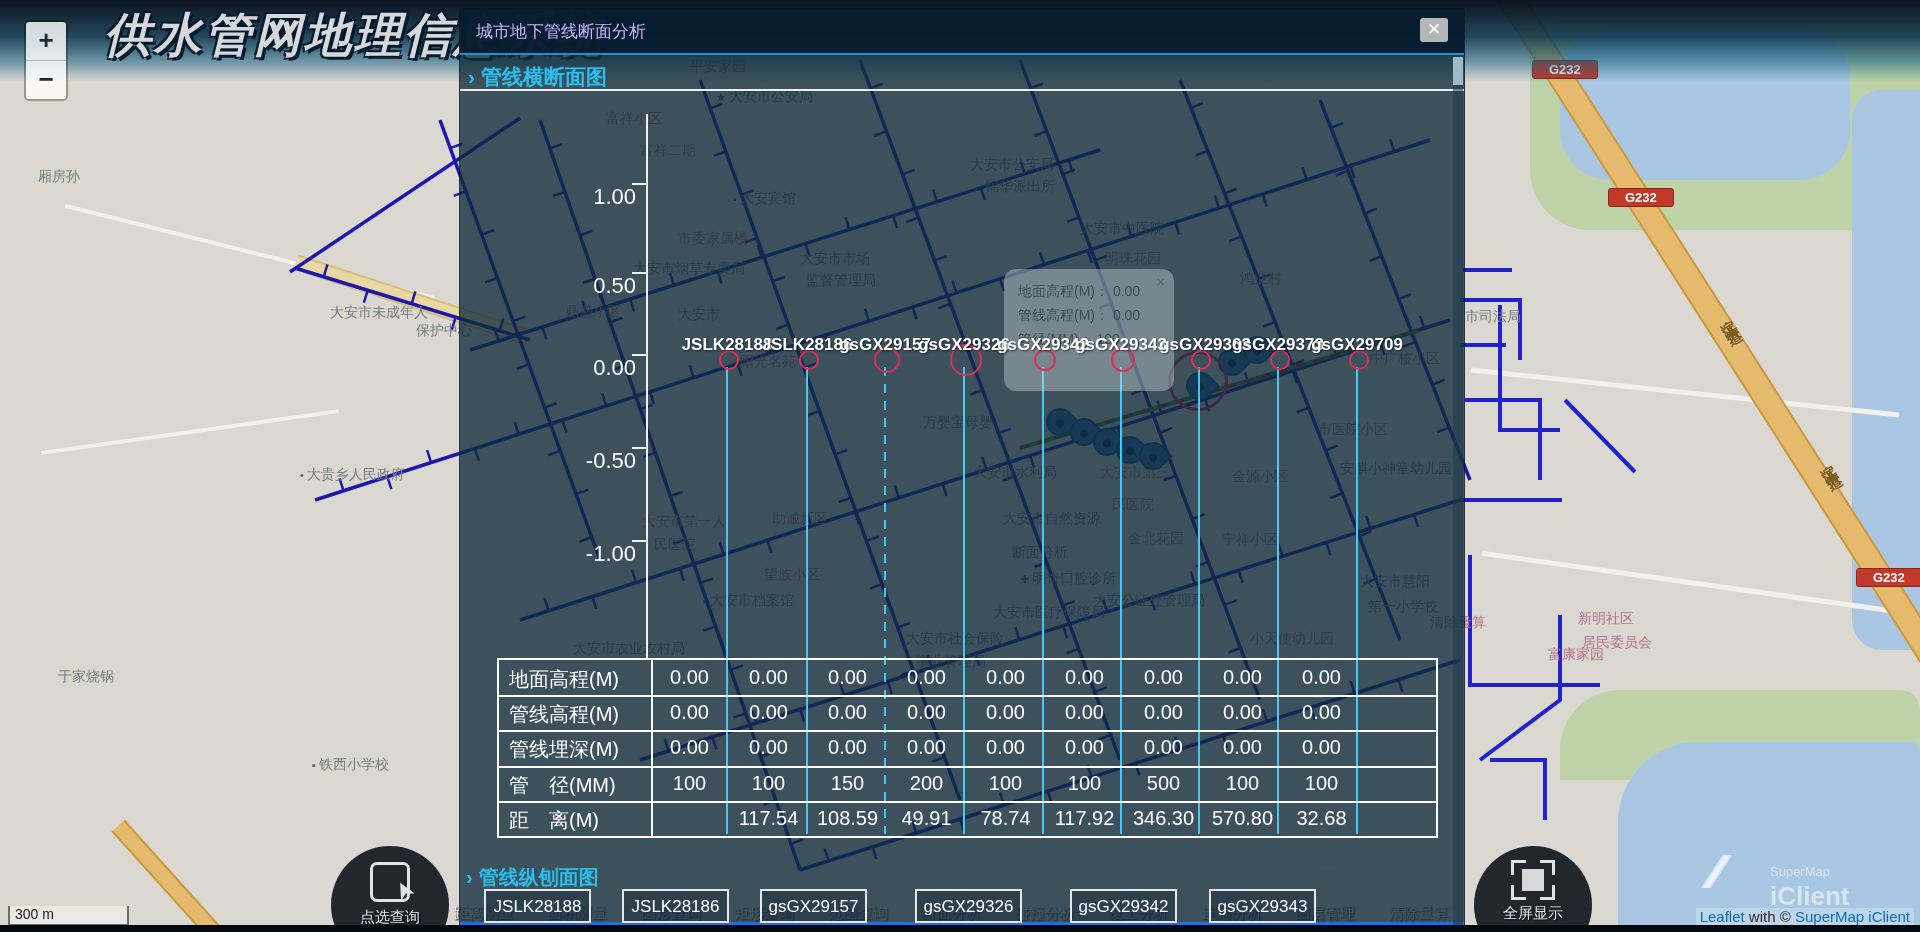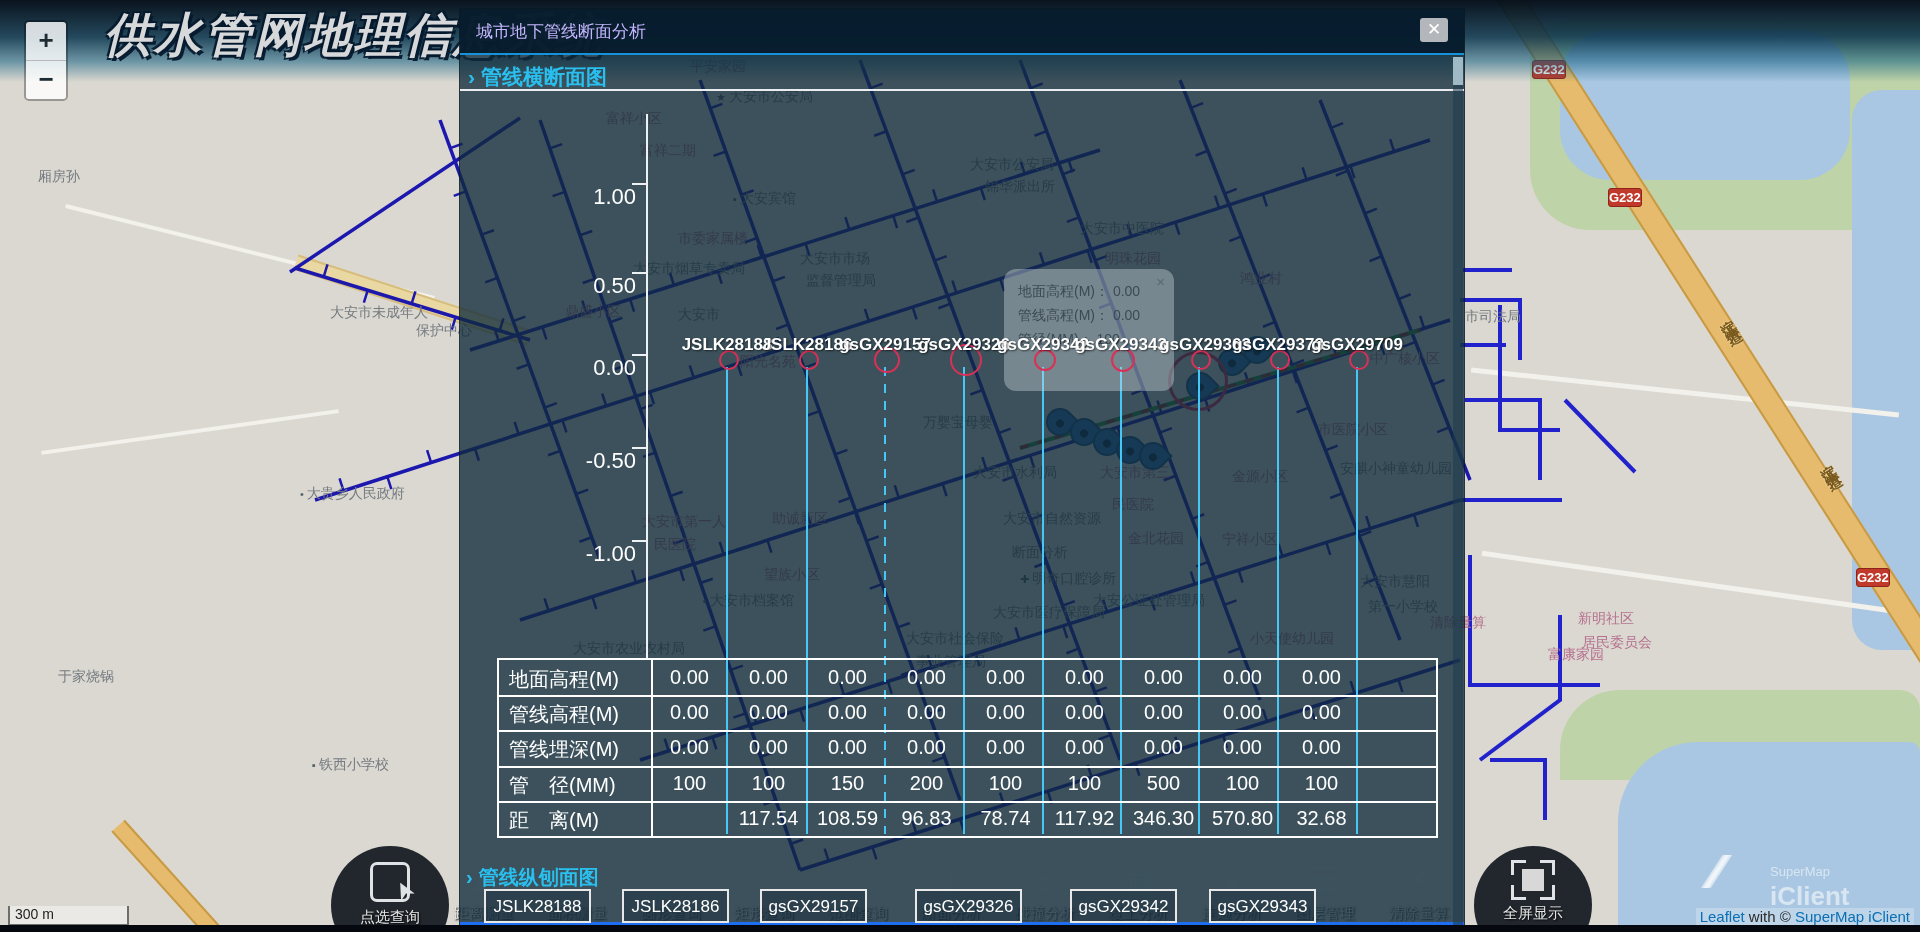--- a/index.html
+++ b/index.html
@@ -8,21 +8,21 @@
   .abs{position:absolute;}
 
   
   #map{position:absolute;inset:0;background:#dbd8d1;}
   .water{background:#a9c7e2;position:absolute;}
   .green{background:#bed3a8;position:absolute;}
   .road{position:absolute;background:#e7bb6d;border:2px solid #c79a45;border-left:none;border-right:none;}
   .road.pale{background:#e9d8a2;border-color:#d6bd7e;}
   .minorroad{position:absolute;background:#f3f1ec;}
   .badge{position:absolute;background:#c0392b;color:#fff;font-size:13px;font-weight:bold;
-         padding:1px 0;border-radius:3px;border:1px solid #8e2418;}
+         padding:1px 16px;border-radius:3px;border:1px solid #8e2418;}
   .roadname{position:absolute;color:#7a5a1e;font-size:15px;font-weight:bold;writing-mode:vertical-rl;
             letter-spacing:4px;text-shadow:0 0 2px #f0e0b0;}
   .poi{position:absolute;font-size:14px;white-space:nowrap;}
   .poi.p{color:#b5718f;}
   .poi.g{color:#757b80;}
   .poi .ico{display:inline-block;margin-right:3px;color:#55636b;font-size:11px;}
   #pipes{position:absolute;inset:0;}
 
   
   #banner{position:absolute;left:0;top:0;width:1920px;height:82px;
@@ -354,21 +354,21 @@
       </svg>
 
   <div class="badge" style="left: 1532px; top: 60px;">G232</div>
       <div class="badge" style="left: 1608px; top: 188px;">G232</div>
       <div class="badge" style="left: 1856px; top: 568px;">G232</div>
       <div class="roadname" style="left: 1712px; top: 310px; transform: rotate(-32deg);">滨江大道</div>
       <div class="roadname" style="left: 1812px; top: 455px; transform: rotate(-32deg);">滨江大道</div>
       <div class="poi g" style="left: 38px; top: 168px;">厢房孙</div>
       <div class="poi g" style="left: 330px; top: 304px;">大安市未成年人</div>
       <div class="poi g" style="left: 416px; top: 322px;">保护中心</div>
-      <div class="poi g" style="left: 300px; top: 485px; text-align: right;"><span class="ico">•</span>大贵乡人民政府</div>
+      <div class="poi g" style="left: 300px; top: 466px; text-align: right;"><span class="ico">•</span>大贵乡人民政府</div>
       <div class="poi g" style="left: 58px; top: 668px;">于家烧锅</div>
       <div class="poi g" style="left: 312px; top: 756px;"><span class="ico">▪</span>铁西小学校</div>
       <div class="poi p" style="left: 690px; top: 58px;">平安家园</div>
       <div class="poi g" style="left: 716px; top: 88px;"><span class="ico">★</span>大安市公安局</div>
       <div class="poi p" style="left: 606px; top: 110px;">富祥小区</div>
       <div class="poi p" style="left: 640px; top: 142px;">富祥二期</div>
       <div class="poi g" style="left: 970px; top: 156px;">大安市公安局</div>
       <div class="poi g" style="left: 985px; top: 178px;">锦华派出所</div>
       <div class="poi g" style="left: 1080px; top: 220px;">大安市中医院</div>
       <div class="poi p" style="left: 1105px; top: 250px;">明珠花园</div>
@@ -606,21 +606,21 @@
         <div class="cellval" style="left: 427.5px; top: 111.6px;">200</div>
         <div class="cellval" style="left: 506.5px; top: 111.6px;">100</div>
         <div class="cellval" style="left: 585.5px; top: 111.6px;">100</div>
         <div class="cellval" style="left: 664.5px; top: 111.6px;">500</div>
         <div class="cellval" style="left: 743.5px; top: 111.6px;">100</div>
         <div class="cellval" style="left: 822.5px; top: 111.6px;">100</div>
         <div class="trowline" style="top: 140.8px;"></div>
         <div class="rowlabel" style="top: 146.8px;">距　离(M)</div>
         <div class="cellval" style="left: 269.5px; top: 146.8px;">117.54</div>
         <div class="cellval" style="left: 348.5px; top: 146.8px;">108.59</div>
-        <div class="cellval" style="left: 427.5px; top: 146.8px;">96.83</div>
+        <div class="cellval" style="left: 427.5px; top: 146.8px;">49.91</div>
         <div class="cellval" style="left: 506.5px; top: 146.8px;">78.74</div>
         <div class="cellval" style="left: 585.5px; top: 146.8px;">117.92</div>
         <div class="cellval" style="left: 664.5px; top: 146.8px;">346.30</div>
         <div class="cellval" style="left: 743.5px; top: 146.8px;">570.80</div>
         <div class="cellval" style="left: 822.5px; top: 146.8px;">32.68</div>
         <div id="labelsep"></div>
       </div>
 
     <div class="section-title" id="sec2">
       <span class="arr">›</span><span>管线纵刨面图</span>

